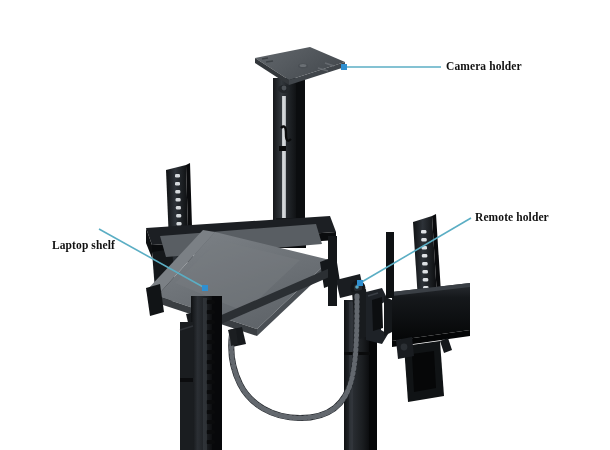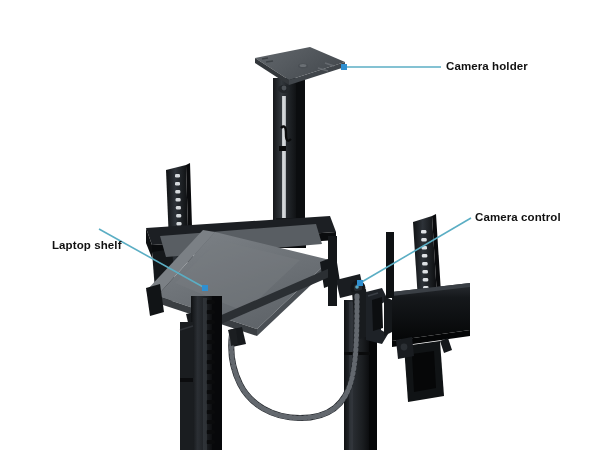--- a/index.html
+++ b/index.html
@@ -4,21 +4,21 @@
 <style>
   html,body{margin:0;padding:0;background:#ffffff;}
   #stage{
     position:relative;width:610px;height:450px;
     background:#ffffff;overflow:hidden;
     font-family:"Liberation Sans",sans-serif;
   }
   #photo{position:absolute;left:0;top:0;width:610px;height:450px;}
   .callout-label{
     position:absolute;
-    font-family:Liberation Sans, sans-serif;
+    font-family:Liberation Serif, serif;
     font-size:11.5px;font-weight:bold;
     color:#111111;letter-spacing:.1px;
     white-space:nowrap;
   }
   #lbl-camera{left:446px;top:60px;}
   #lbl-laptop{left:52px;top:203px;margin-top:36px;}
   #lbl-remote{left:475px;top:211px;}
   #leaders{position:absolute;left:0;top:0;width:610px;height:450px;}
 </style>
 </head>
@@ -252,15 +252,15 @@
     <rect x="202" y="285" width="6" height="6" fill="#2f8fd0"></rect>
 
     <line x1="471" y1="218" x2="360" y2="283" stroke="#5BAEC4" stroke-width="1.6"></line>
     <rect x="357" y="280" width="6" height="6" fill="#2f8fd0"></rect>
   </svg>
 
   <div id="lbl-camera" class="callout-label">Camera holder</div>
 
   <div id="lbl-laptop" class="callout-label">Laptop shelf</div>
 
-  <div id="lbl-remote" class="callout-label">Camera control</div>
+  <div id="lbl-remote" class="callout-label">Remote holder</div>
 
 </div>
 
 </body></html>

